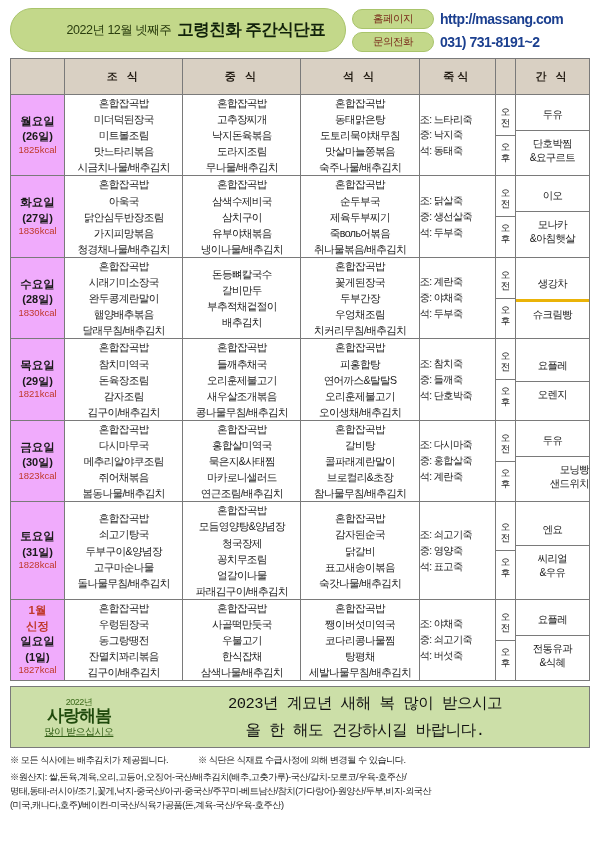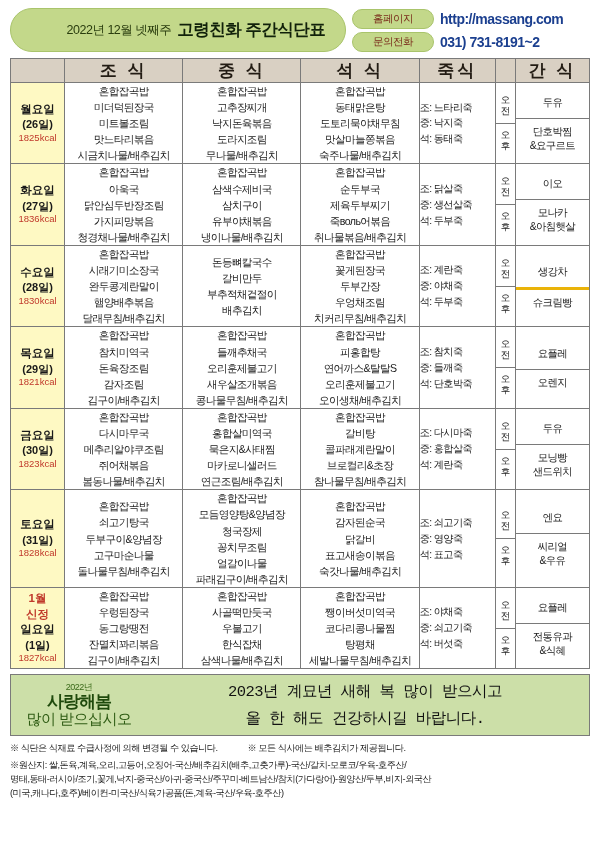--- a/index.html
+++ b/index.html
@@ -84,40 +84,40 @@
     width: 100%;
     border-collapse: collapse;
     table-layout: fixed;
   }
   table.menu th, table.menu td {
     border: 1px solid #7a7a7a;
     padding: 0;
   }
   thead th {
     background: #d9d0c3;
-    height: 20px;
-    font-size: 17px;
+    height: 36px;
+    font-size: 11px;
     font-weight: bold;
     letter-spacing: 3px;
     color: #231c14;
   }
   thead th.blank { background: #d9d0c3; }
 
   
   col.c-day   { width: 54px; }
   col.c-meal  { width: 118px; }
   col.c-juk   { width: 76px; }
   col.c-ampm  { width: 20px; }
   col.c-snack { width: 74px; }
 
   td.day {
     text-align: center;
     font-size: 11px;
     line-height: 1.35;
-    background: #fef9c3;
+    background: #f0abfc;
   }
   td.day .dname { font-weight: bold; font-size: 11.5px; }
   td.day .dnum  { font-weight: bold; font-size: 11px; }
   td.day .kcal  { color: #c0392b; font-size: 9.5px; }
   td.day .newyear { color: #c0392b; font-weight: bold; font-size: 11.5px; }
 
   td.meal {
     text-align: center;
     font-size: 10.6px;
     line-height: 1.52;
@@ -161,21 +161,21 @@
     gap: 10px;
   }
   .banner-logo {
     flex: 0 0 120px;
     text-align: center;
     line-height: 1.1;
     color: #2f5c14;
   }
   .banner-logo .l1 { font-size: 9px; color: #3b6a1a; letter-spacing: -0.5px; }
   .banner-logo .l2 { font-size: 17px; font-weight: bold; color: #1f4a0c; letter-spacing: -1px; }
-  .banner-logo .l3 { font-size: 15px; color: #2f5c14; letter-spacing: -0.5px; }
+  .banner-logo .l3 { font-size: 10px; color: #2f5c14; letter-spacing: -0.5px; text-decoration: underline; }
   .banner-text {
     flex: 1 1 auto;
     text-align: center;
     color: #111;
     font-family: Liberation Mono, monospace;
   }
   .banner-text .b1 {
     font-size: 15.5px;
     letter-spacing: -0.5px;
     margin-bottom: 6px;
@@ -454,21 +454,21 @@
             <div>석: 계란죽</div>
           </td>
           <td class="ampm">
             <div style="border-bottom:1px solid #7a7a7a;padding:6px 0;">오<br>전</div>
             <div style="padding:6px 0;">오<br>후</div>
           </td>
           <td class="snack">
             <div style="border-bottom:1px solid #7a7a7a;padding:8px 0;">
               <div>두유</div>
             </div>
-            <div style="padding:6px 0;">
+            <div style="padding:6px 0;text-align:right;">
               <div>모닝빵</div>
               <div>샌드위치</div>
             </div>
           </td>
         </tr>
         <tr>
           <td class="day">
             <div class="dname">토요일</div>
             <div class="dnum">(31일)</div>
             <div class="kcal">1828kcal</div>
@@ -572,22 +572,22 @@
       <div class="l3">많이 받으십시오</div>
     </div>
     <div class="banner-text">
       <div class="b1">2023년 계묘년 새해 복 많이 받으시고</div>
       <div class="b2">올 한 해도 건강하시길 바랍니다.</div>
     </div>
   </div>
 
   <div class="notes">
     <div class="row1">
+      <span>※ 모든 식사에는 배추김치가 제공됩니다.</span>
       <span>※ 식단은 식재료 수급사정에 의해 변경될 수 있습니다.</span>
-      <span>※ 모든 식사에는 배추김치가 제공됩니다.</span>
     </div>
     <div class="origin">
       <span>※원산지:</span>
       <span>쌀,돈육,계육,오리,고등어,오징어-국산/배추김치(배추,고춧가루)-국산/갈치-모로코/우육-호주산/</span><br>
       <span>명태,동태-러시아/조기,꽃게,낙지-중국산/아귀-중국산/주꾸미-베트남산/참치(가다랑어)-원양산/두부,비지-외국산</span><br>
       <span>(미국,캐나다,호주)/베이컨-미국산/식육가공품(돈,계육-국산/우육-호주산)</span>
     </div>
   </div>
 
 </div>

